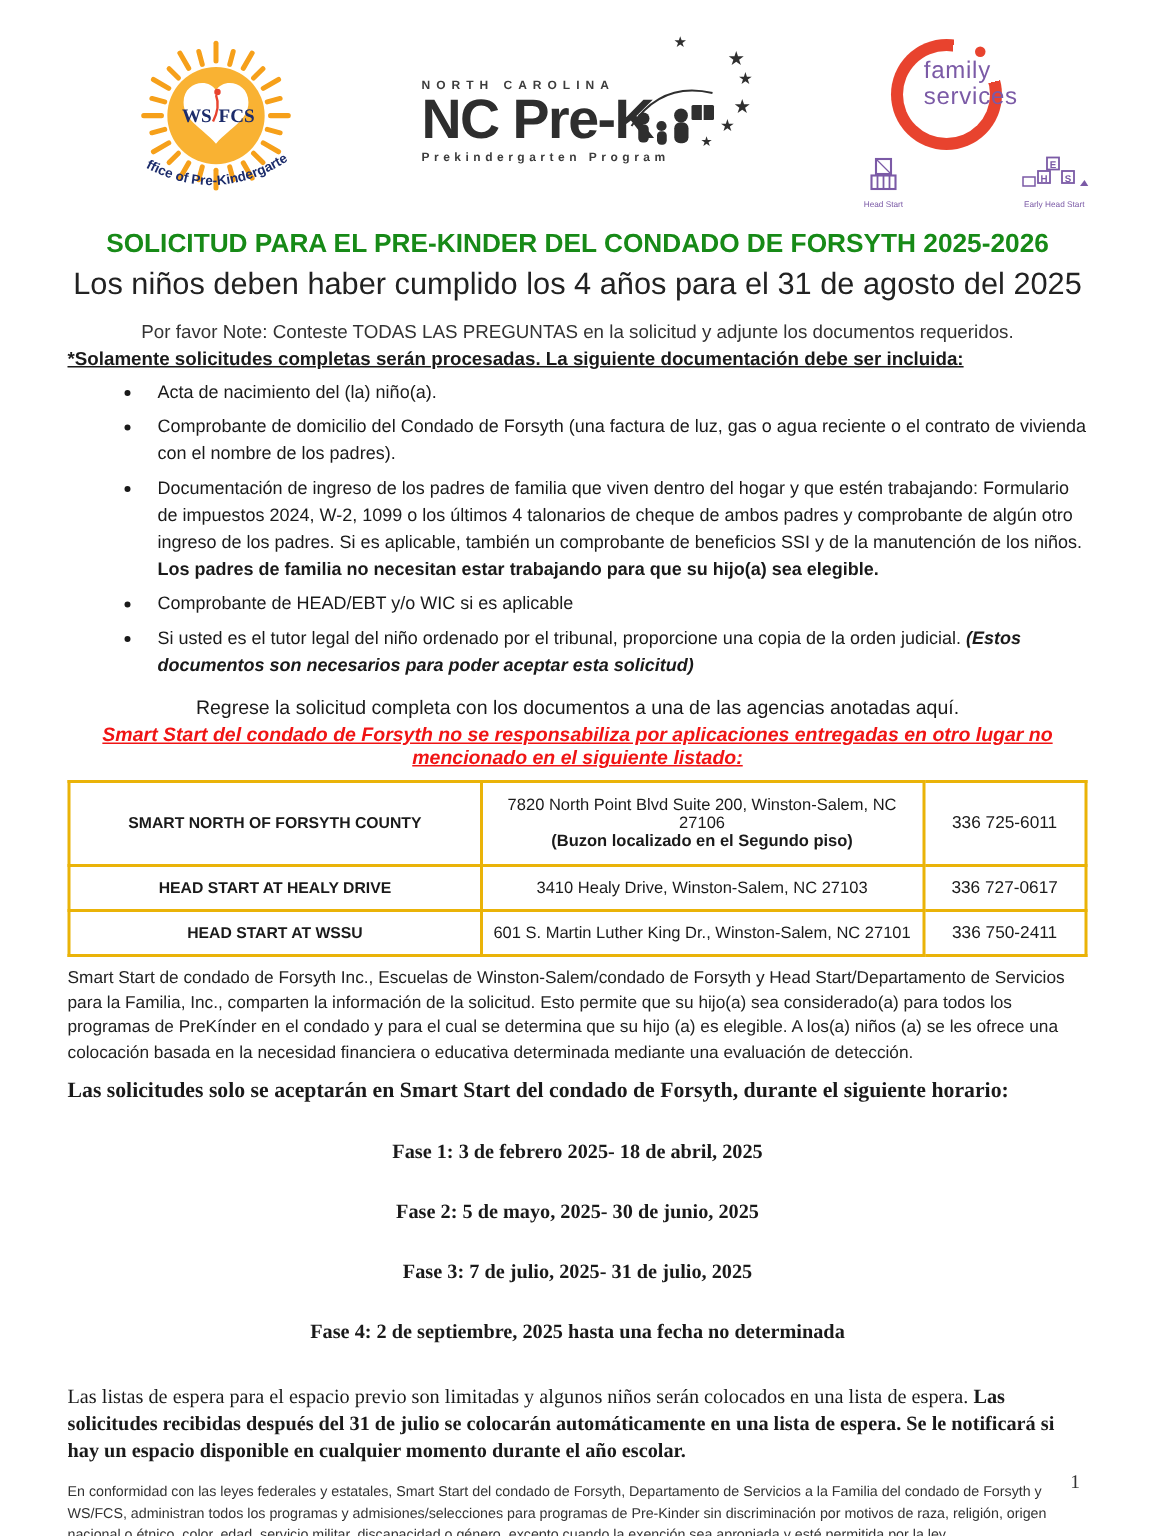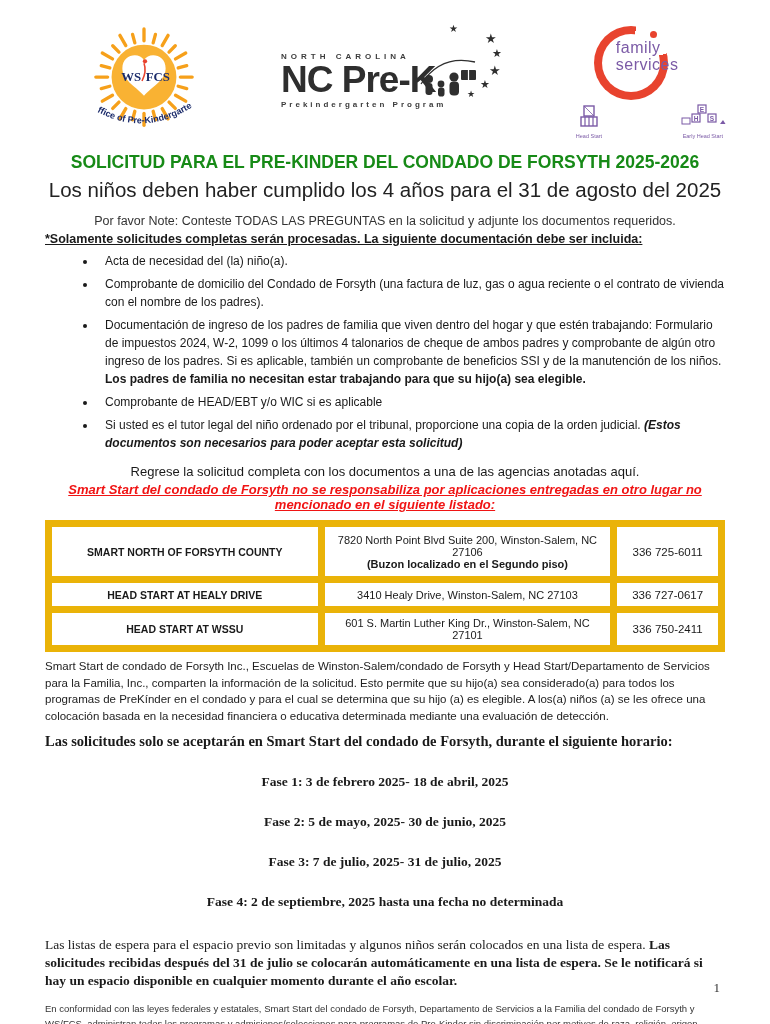--- a/index.html
+++ b/index.html
@@ -34,21 +34,21 @@
   .docs-heading { font-size:12.5px; font-weight:bold; text-decoration:underline; margin-top:4px; }
   ul.docs { margin:6px 0 0 52px; }
   ul.docs li { font-size:12px; line-height:1.5; margin-bottom:5px; padding-left:8px; }
   .b { font-weight:bold; }
   .bi { font-weight:bold; font-style:italic; }
   .return-line { text-align:center; font-size:13px; font-weight:normal; margin-top:12px; }
   .warning { text-align:center; font-size:13px; font-weight:bold; font-style:italic; color:#f01414;
     text-decoration:underline; margin:3px auto 0 auto; max-width:672px; }
   
   table.agencies { border-collapse:collapse; width:100%; margin-top:8px; }
-  table.agencies td { border:7px solid #eab308; text-align:center; vertical-align:middle; padding:4px 6px; }
+  table.agencies td { border:2px solid #eab308; text-align:center; vertical-align:middle; padding:4px 6px; }
   td.a-name { width:40.5%; font-weight:bold; font-size:10.5px; }
   td.a-addr { width:43.5%; font-size:11px; }
   td.a-phone { width:16%; font-size:11.5px; }
   tr.r1 td { height:56px; }
   tr.r2 td, tr.r3 td { height:30px; }
   .addr-note { font-weight:bold; display:block; }
   
   .sharing { font-size:11.5px; line-height:1.45; margin-top:6px; color:#222; }
   .serif { font-family:"Liberation Serif", serif; }
   .sched-heading { text-align:left; font-weight:bold; font-size:14.5px; margin-top:8px; }
@@ -168,21 +168,21 @@
     </div>
   </div>
 
   <div class="title">SOLICITUD PARA EL PRE-KINDER DEL CONDADO DE FORSYTH 2025-2026</div>
   <div class="subtitle">Los niños deben haber cumplido los 4 años para el 31 de agosto del 2025</div>
   <div class="note">Por favor Note: Conteste TODAS LAS PREGUNTAS en la solicitud y adjunte los documentos requeridos.</div>
 
   <div class="docs-heading">*Solamente solicitudes completas serán procesadas.  La siguiente documentación debe ser incluida:</div>
   <ul class="docs">
     <li>
-      <span>Acta de necesidad del (la) niño(a).</span>
+      <span>Acta de nacimiento del (la) niño(a).</span>
     </li>
     <li>
       <span>Comprobante de domicilio del Condado de Forsyth (una factura de luz, gas o agua reciente o el contrato de vivienda con el nombre de los padres).</span>
     </li>
     <li>
       <span>Documentación de ingreso de los padres de familia que viven dentro del hogar y que estén trabajando: Formulario de impuestos 2024, W-2, 1099 o los últimos 4 talonarios de cheque de ambos padres y comprobante de algún otro ingreso de los padres. Si es aplicable, también un comprobante de beneficios SSI y de la manutención de los niños. </span><span class="b">Los padres de familia no necesitan estar trabajando para que su hijo(a) sea elegible.</span>
     </li>
     <li>
       <span>Comprobante de HEAD/EBT y/o WIC si es aplicable</span>
     </li>

